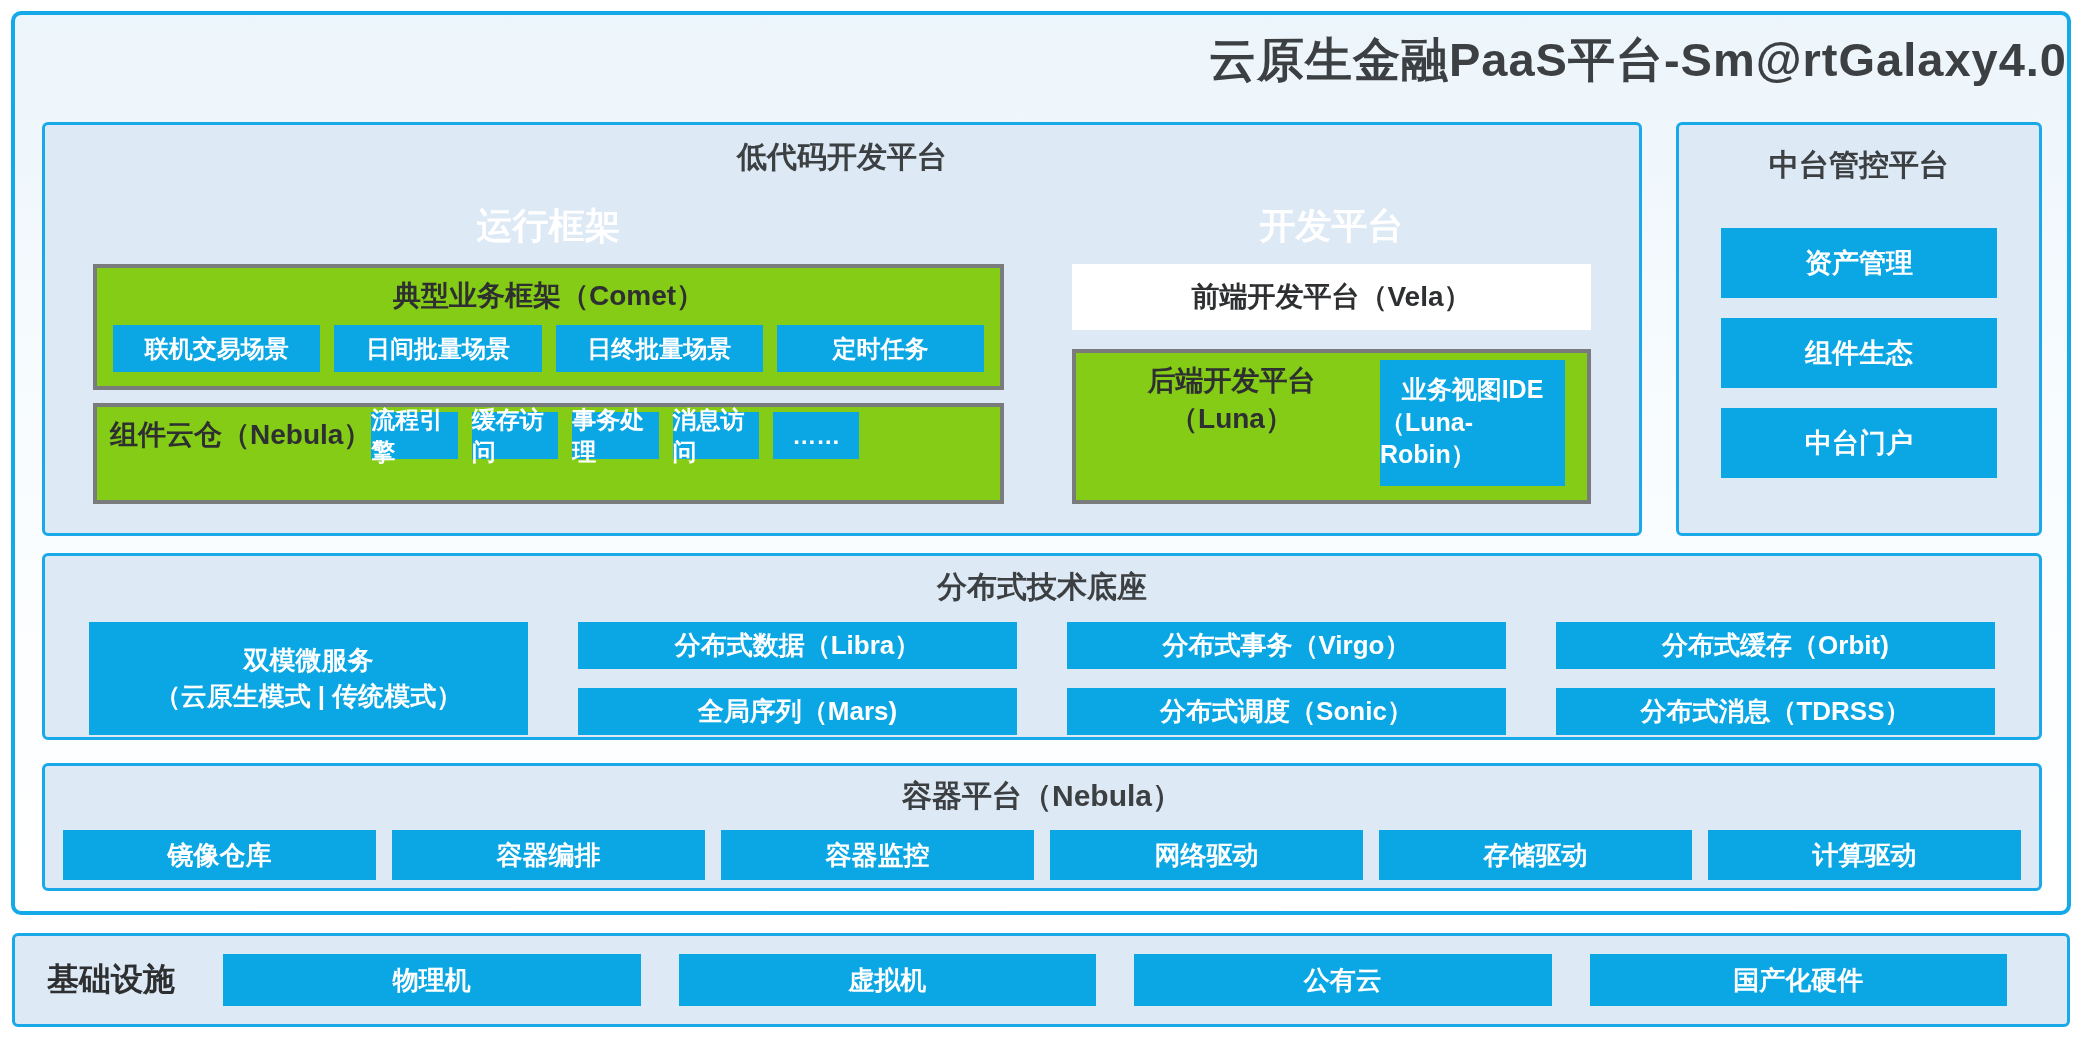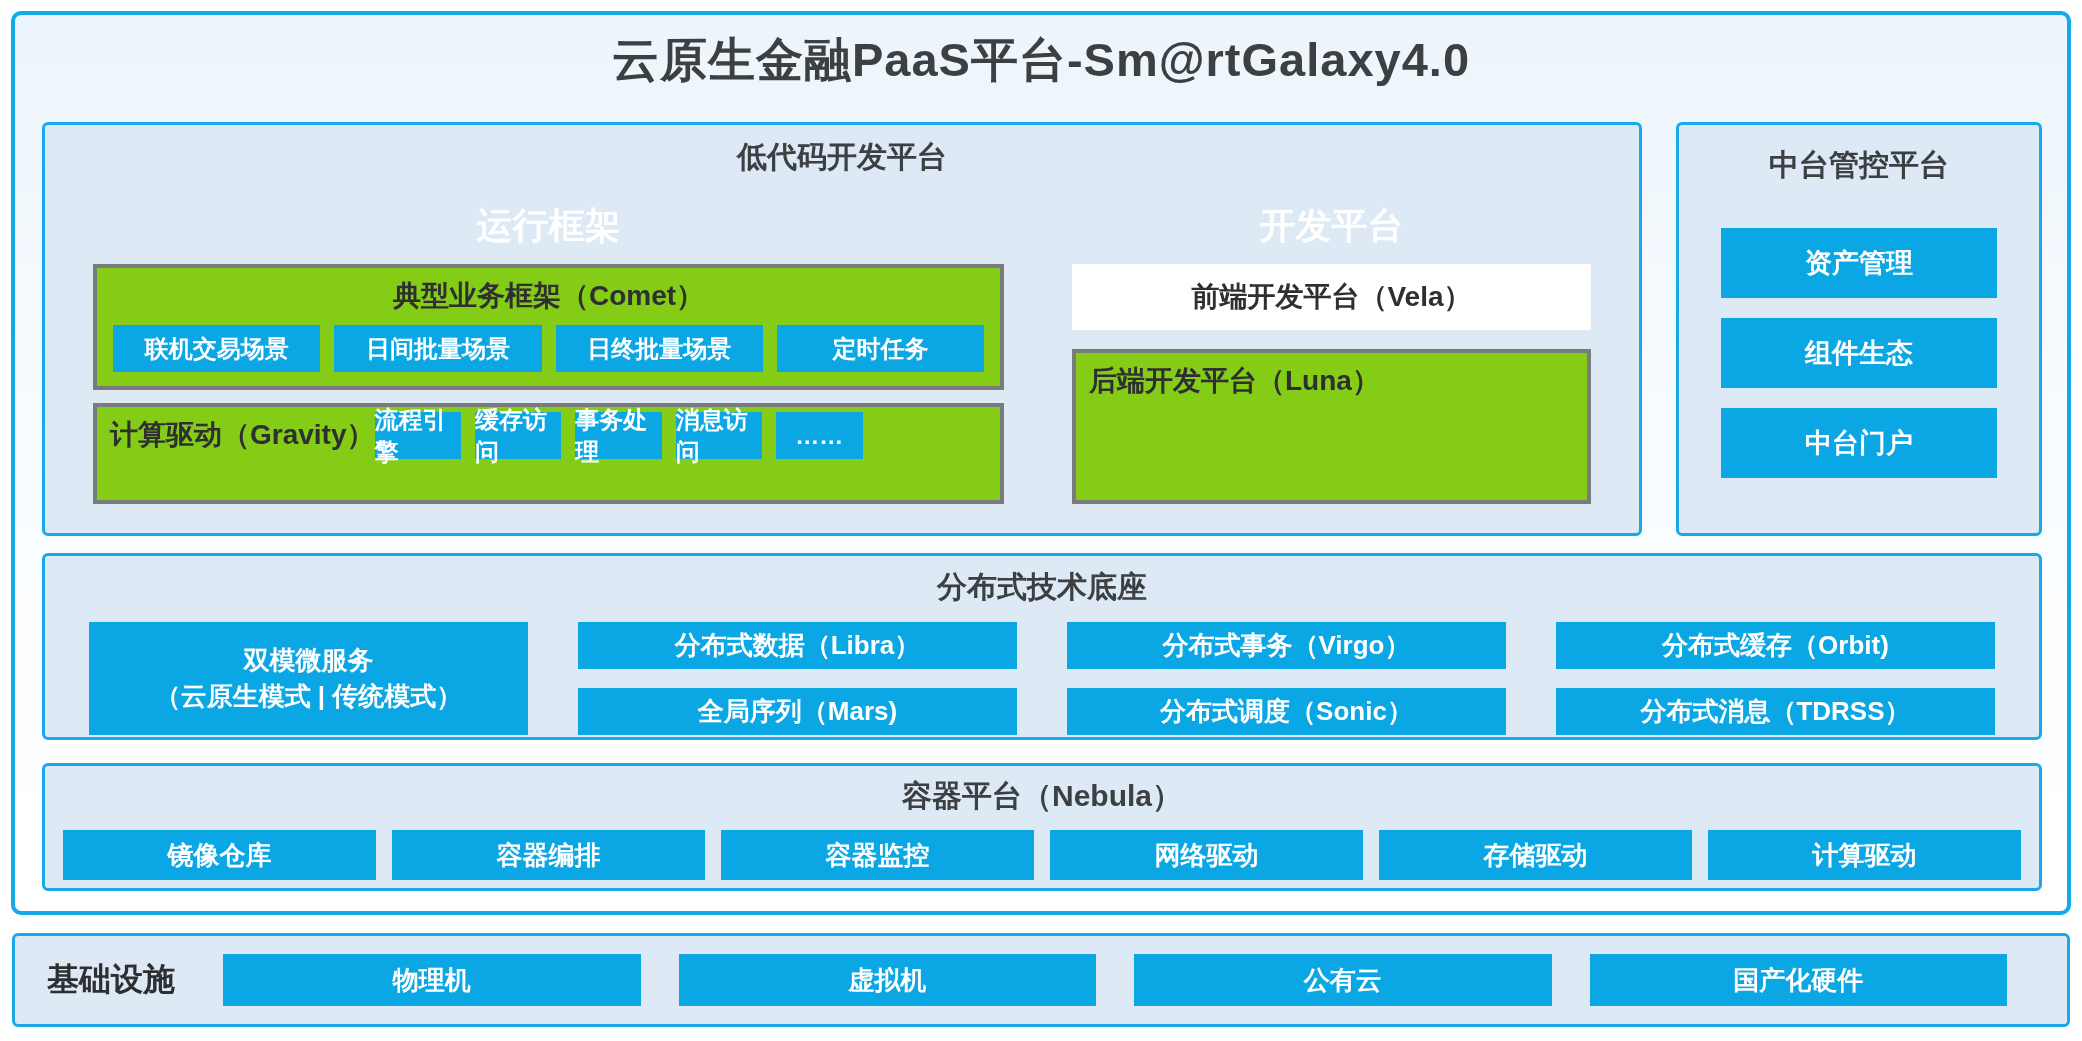--- a/index.html
+++ b/index.html
@@ -8,21 +8,21 @@
     font-family:"Liberation Sans","DejaVu Sans",sans-serif;
     -webkit-font-smoothing:antialiased;
   }
   
   .outer{
     position:absolute;left:11px;top:11px;width:2060px;height:904px;
     box-sizing:border-box;border:4px solid #14a9e8;border-radius:10px;
     background:linear-gradient(180deg,#ecf5fb 0%,#fafdff 55%,#ffffff 100%);
   }
   .page-title{
-    text-align:center;margin-top:14px;
+    text-align:right;margin-top:14px;
     font-size:47px;font-weight:bold;color:#3c4043;letter-spacing:1px;
   }
   
   .panel{
     box-sizing:border-box;background:#dde9f5;border:3px solid #1aa9e8;border-radius:6px;
   }
   .panel-title{
     text-align:center;font-size:30px;font-weight:bold;color:#3c4043;
   }
   .blue{background:#0ba7e4;}
@@ -111,39 +111,43 @@
             <div class="white-title">典型业务框架（Comet）</div>
             <div class="chip-row">
               <div class="chip blue">联机交易场景</div>
               <div class="chip blue">日间批量场景</div>
               <div class="chip blue">日终批量场景</div>
               <div class="chip blue">定时任务</div>
             </div>
           </div>
 
           <div class="white-group grow">
-            <div class="white-title">计算驱动（Gravity）</div>
+            <div class="white-title">组件云仓（Nebula）</div>
             <div class="chip-row">
               <div class="chip blue">流程引擎</div>
               <div class="chip blue">缓存访问</div>
               <div class="chip blue">事务处理</div>
               <div class="chip blue">消息访问</div>
               <div class="chip blue">……</div>
             </div>
           </div>
         </div>
 
         <div class="blue-panel dev">
           <div class="blue-title">开发平台</div>
 
           <div class="vela-box">前端开发平台（Vela）</div>
 
           <div class="white-group grow">
             <div class="white-title">后端开发平台（Luna）</div>
             <div class="chip-row luna-chips">
+              <div class="chip blue two-line">
+                <div>业务视图IDE</div>
+                <div>（Luna-Robin）</div>
+              </div>
             </div>
           </div>
         </div>
 
       </div>
     </div>
 
     <div class="panel midp">
       <div class="panel-title">中台管控平台</div>
       <div class="mid-btn blue first">资产管理</div>

